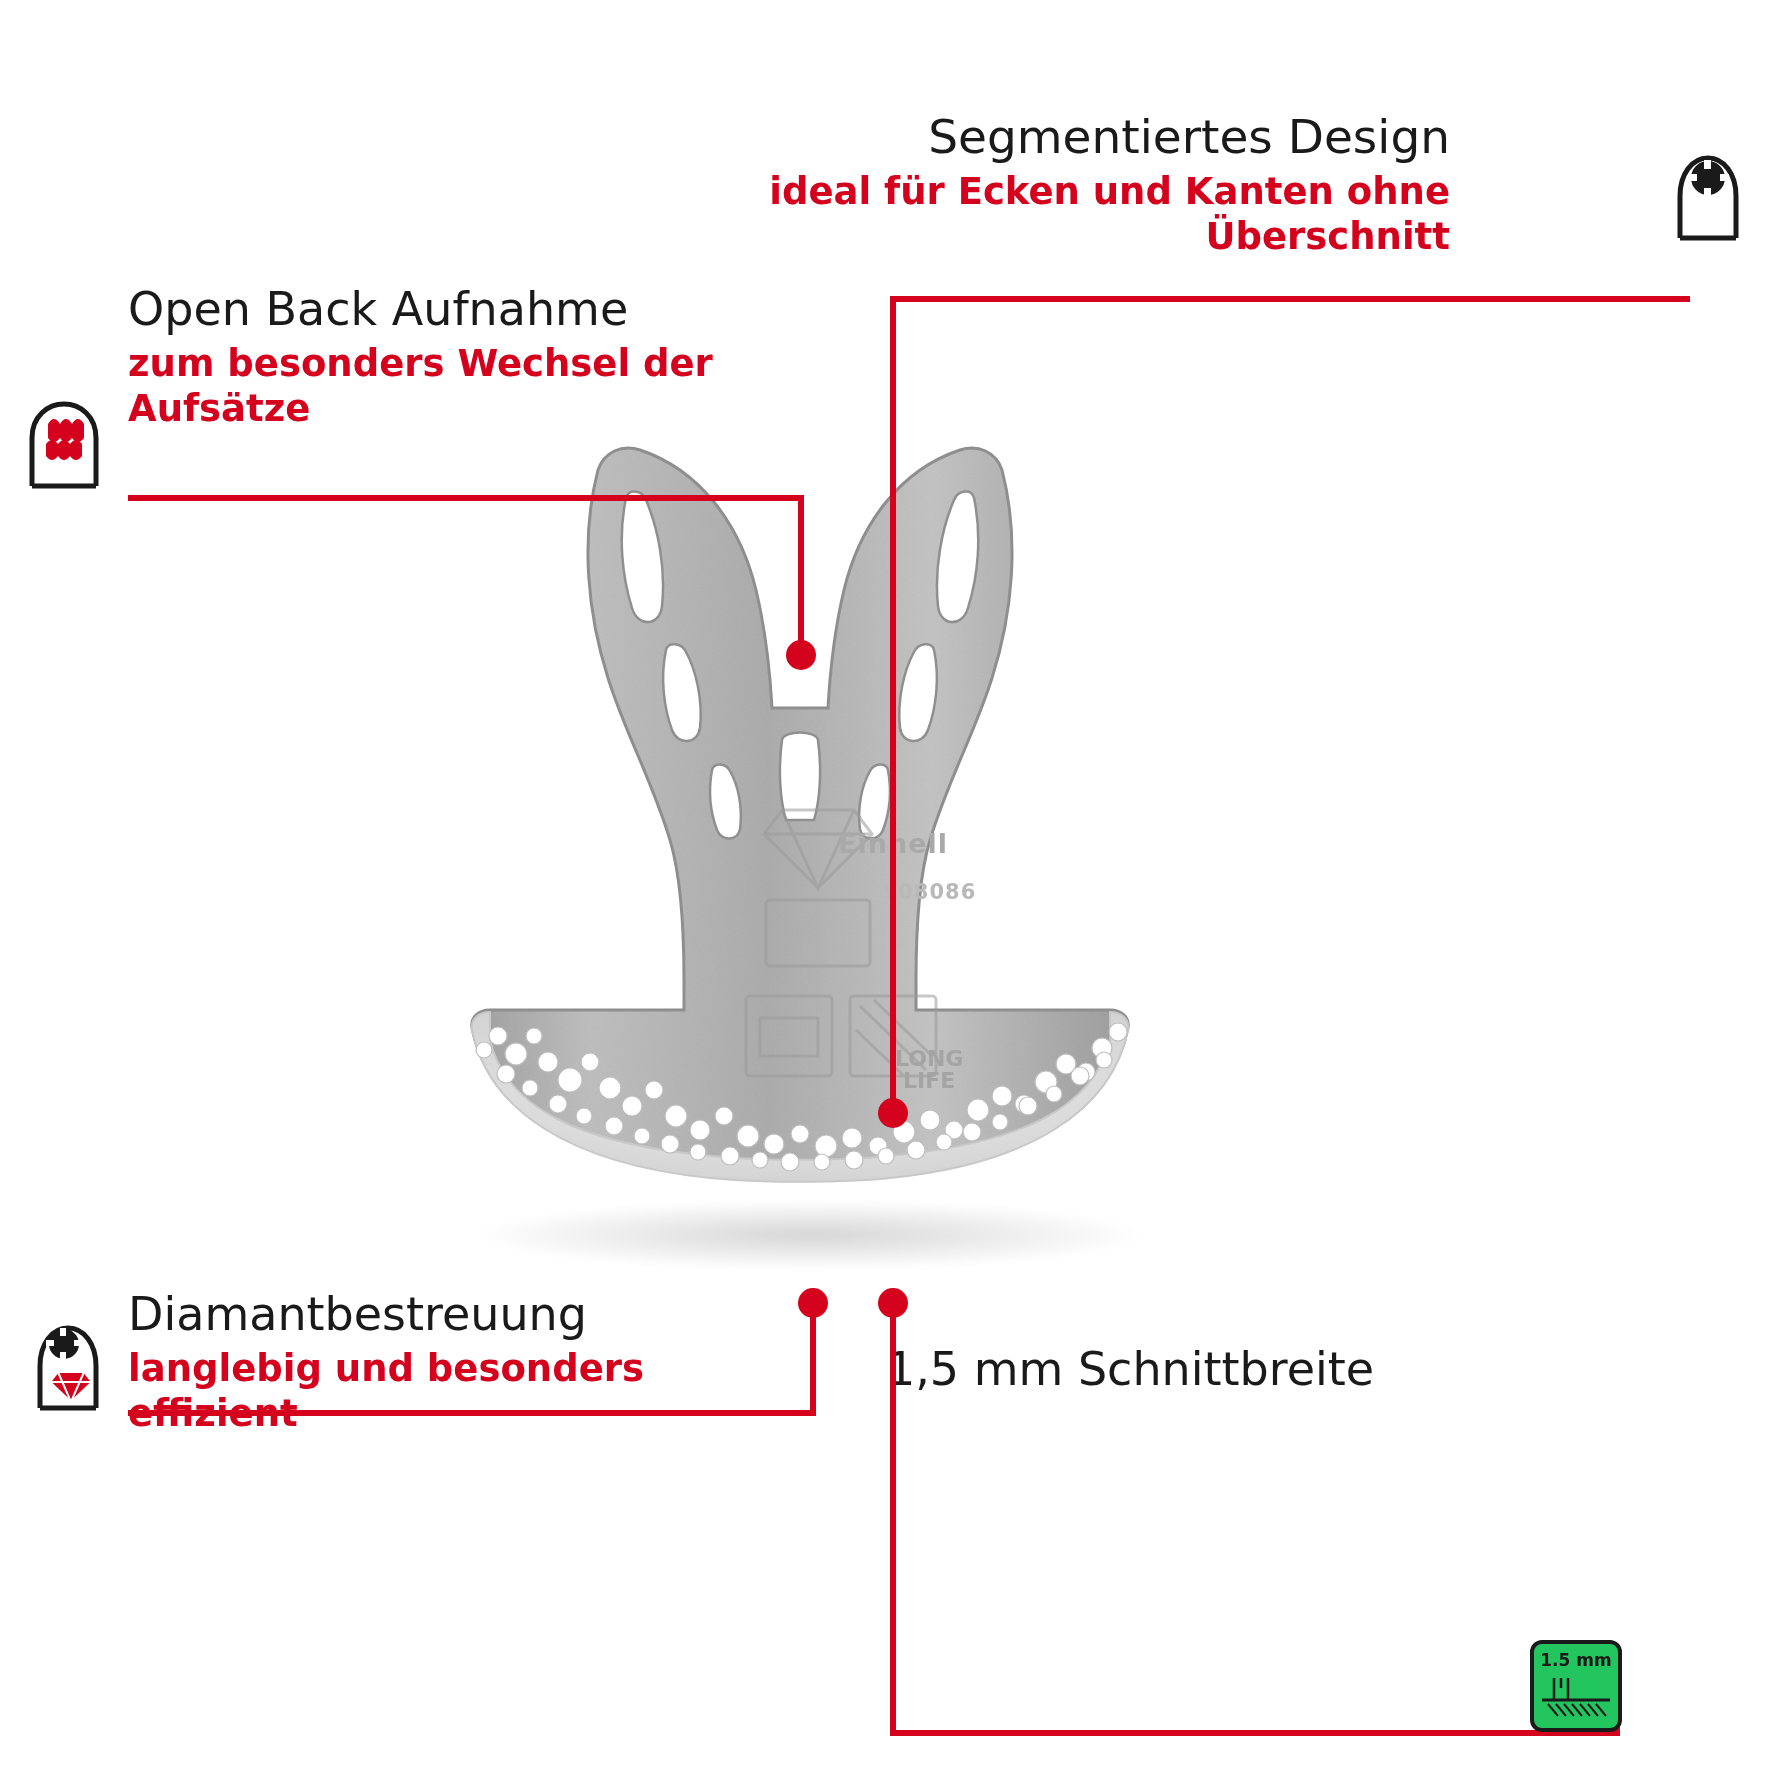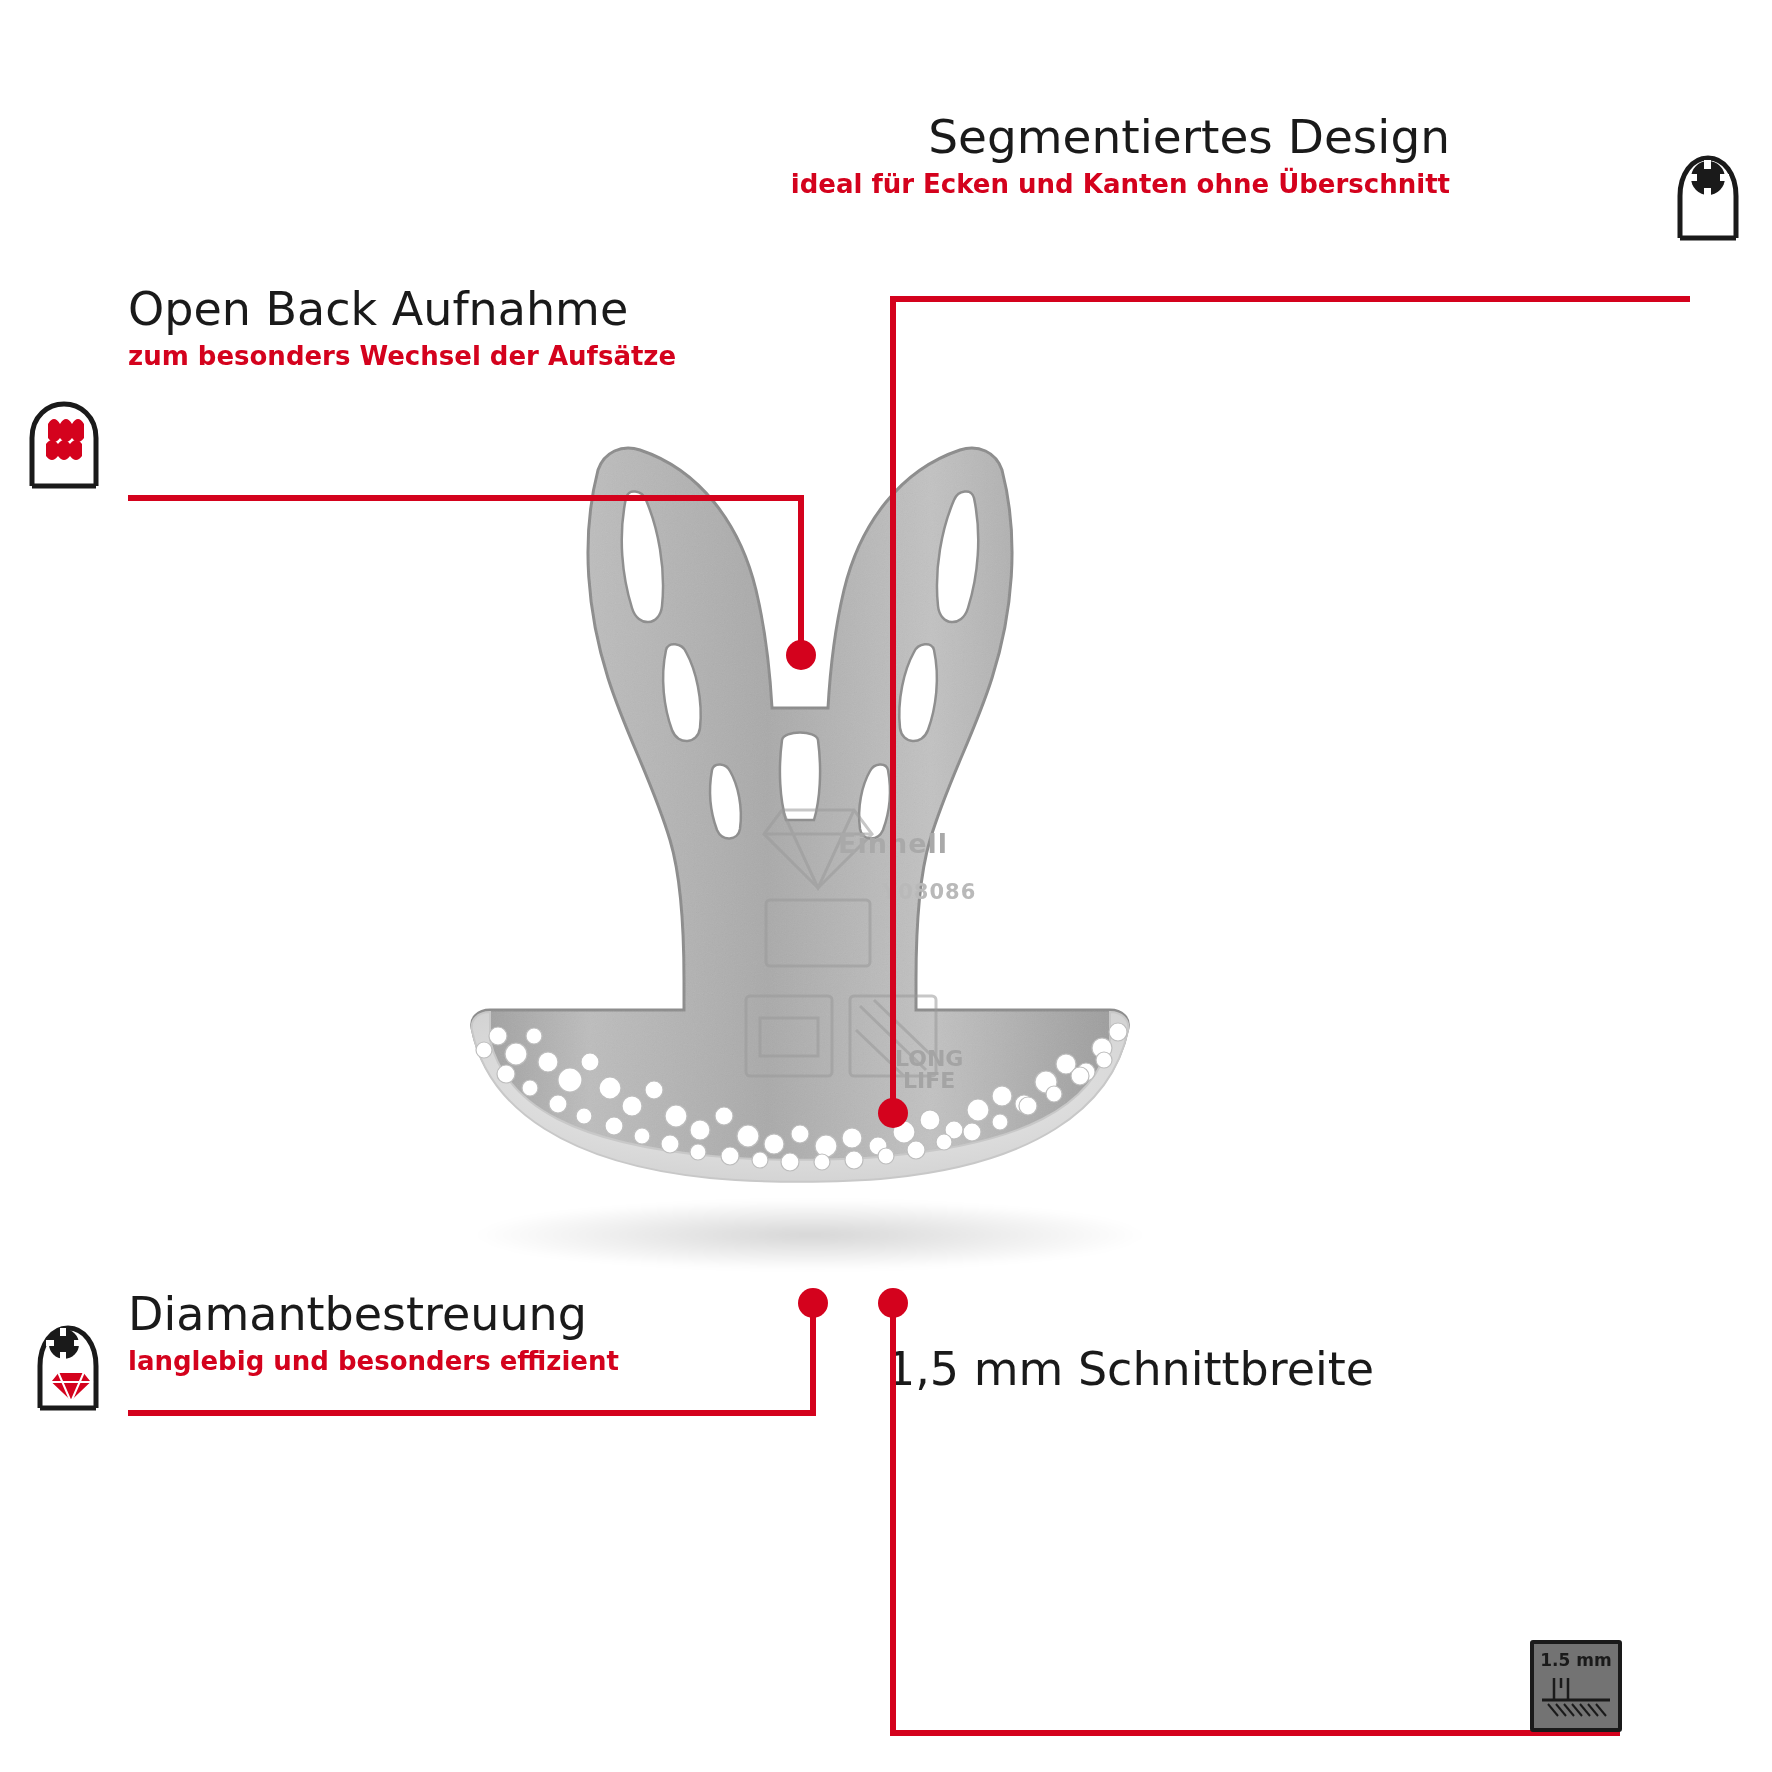--- a/index.html
+++ b/index.html
@@ -25,21 +25,21 @@
     font-weight: normal;
     color: #1a1a1a;
     font-size: 46px;
     line-height: 1.08;
     white-space: nowrap;
   }
   .callout .sub {
     font-family: "DejaVu Sans", sans-serif;
     font-weight: bold;
     color: #d4021d;
-    font-size: 26px;
+    font-size: 37px;
     line-height: 1.22;
     margin-top: 6px;
   }
 
   .c-open {
     left: 128px;
     top: 285px;
     text-align: left;
     width: 620px;
   }
@@ -135,22 +135,22 @@
     text-align: center;
   }
 
   .mmbox {
     position: absolute;
     right: 150px;
     top: 1640px;
     width: 84px;
     height: 84px;
     border: 4px solid #1a1a1a;
-    border-radius: 3px;
-    background: #737373;
+    border-radius: 12px;
+    background: #22c55e;
   }
   .mmbox .lbl {
     position: absolute;
     top: 6px;
     left: 0;
     right: 0;
     text-align: center;
     font-size: 17px;
     font-weight: bold;
     color: #1a1a1a;

